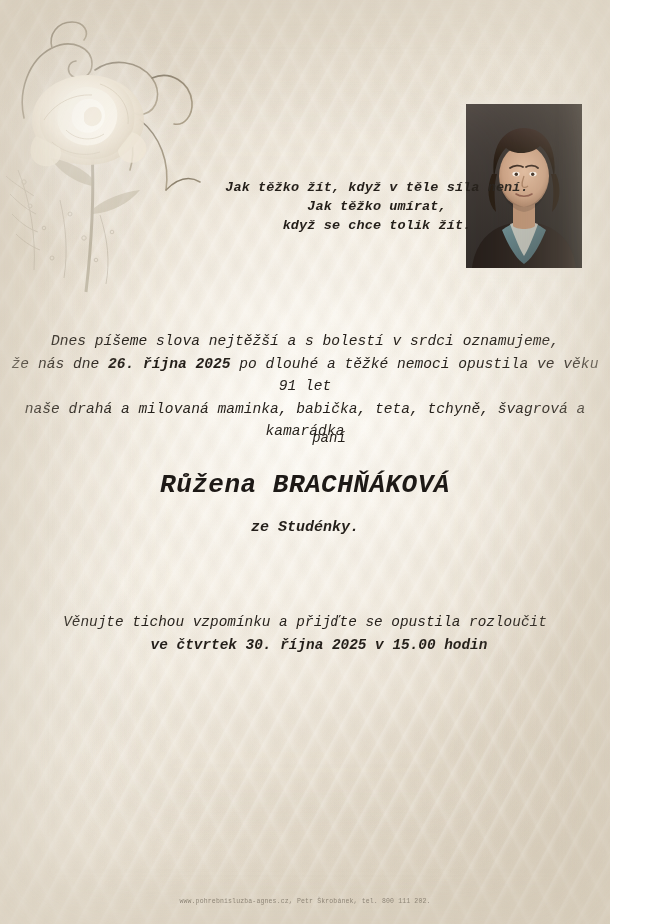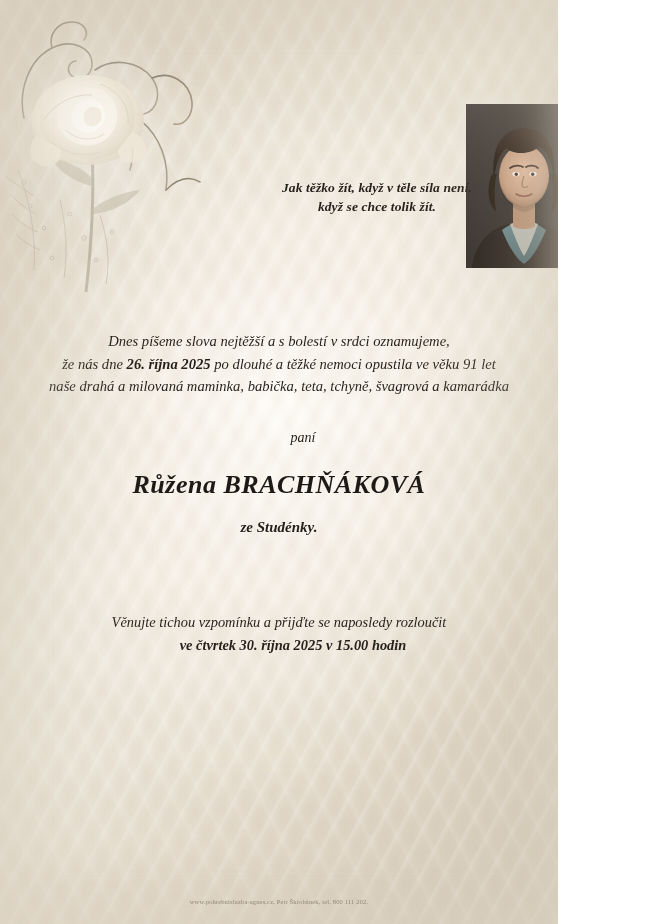--- a/index.html
+++ b/index.html
@@ -2,29 +2,29 @@
 <html lang="cs"><head>
 <meta charset="utf-8">
 <style>
   html, body {
     margin: 0;
     padding: 0;
     background: #ffffff;
   }
   .page {
     position: relative;
-    width: 558px;
+    width: 610px;
     height: 924px;
     overflow: hidden;
     background:
       radial-gradient(ellipse 70% 55% at 50% 45%, rgba(255,253,248,0.95) 0%, rgba(250,245,236,0.55) 45%, rgba(236,228,214,0.15) 75%, rgba(222,212,196,0.0) 100%),
       radial-gradient(ellipse 120% 90% at 20% 15%, rgba(214,203,186,0.55) 0%, rgba(214,203,186,0.0) 60%),
       radial-gradient(ellipse 120% 90% at 85% 85%, rgba(206,194,175,0.45) 0%, rgba(206,194,175,0.0) 60%),
       linear-gradient(145deg, #e7dfd1 0%, #efe8db 25%, #f4efe5 50%, #eae2d4 75%, #e3dac9 100%);
-    font-family: Liberation Serif, serif;
+    font-family: Liberation Mono, monospace;
     color: #2a2520;
   }
   
   .texture {
     position: absolute;
     inset: 0;
     pointer-events: none;
     opacity: 0.55;
     background:
       repeating-linear-gradient(118deg, rgba(255,255,255,0.0) 0px, rgba(255,255,255,0.35) 2px, rgba(255,255,255,0.0) 7px, rgba(190,178,158,0.10) 13px, rgba(255,255,255,0.0) 20px),
@@ -286,40 +286,41 @@
       <path d="M58 72 C56 78 55 81 57 83 C59 84 61 83 62 82" stroke="#a97f61" stroke-width="1.2" fill="none"></path>
       <path d="M50 90 C54 93 62 93 66 90" stroke="#8c5a49" stroke-width="1.6" fill="none" stroke-linecap="round"></path>
 
       <path d="M33 72 C35 88 44 100 58 103 C72 100 81 88 83 72 C82 92 72 106 58 108 C44 106 34 92 33 72 Z" fill="#000" opacity="0.12"></path>
     </svg>
   </div>
 
   <div class="verse">
     <div class="verse-inner">
       <div>Jak těžko žít, když v těle síla není.</div>
+      <div>Jak těžko umírat,</div>
       <div>když se chce tolik žít.</div>
     </div>
   </div>
 
   <div class="announce">
     <div>Dnes píšeme slova nejtěžší a s bolestí v srdci oznamujeme,</div>
     <div>
       <span>že nás dne </span><span class="b">26. října 2025</span><span> po dlouhé a těžké nemoci opustila ve věku 91 let</span>
     </div>
     <div>naše drahá a milovaná maminka, babička, teta, tchyně, švagrová a kamarádka</div>
   </div>
 
   <div class="paní">paní</div>
 
   <div class="name">Růžena BRACHŇÁKOVÁ</div>
 
   <div class="from">ze Studénky.</div>
 
   <div class="farewell">
-    <div>Věnujte tichou vzpomínku a přijďte se naposledy rozloučit</div>
+    <div>Věnujte tichou vzpomínku a přijďte se opustila rozloučit</div>
     <div class="b">ve čtvrtek 30. října 2025 v 15.00 hodin</div>
   </div>
 
 
   <div class="footer">www.pohrebnisluzba-agnes.cz, Petr Škrobánek, tel. 800 111 202.</div>
 
   <div class="vignette"></div>
 </div>
 
 </body></html>

